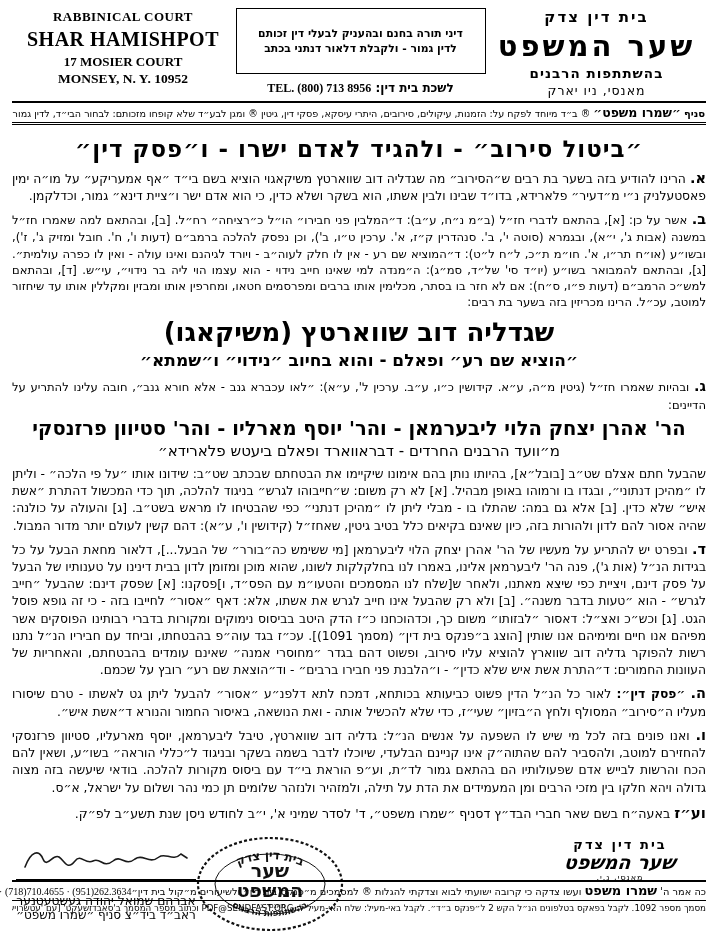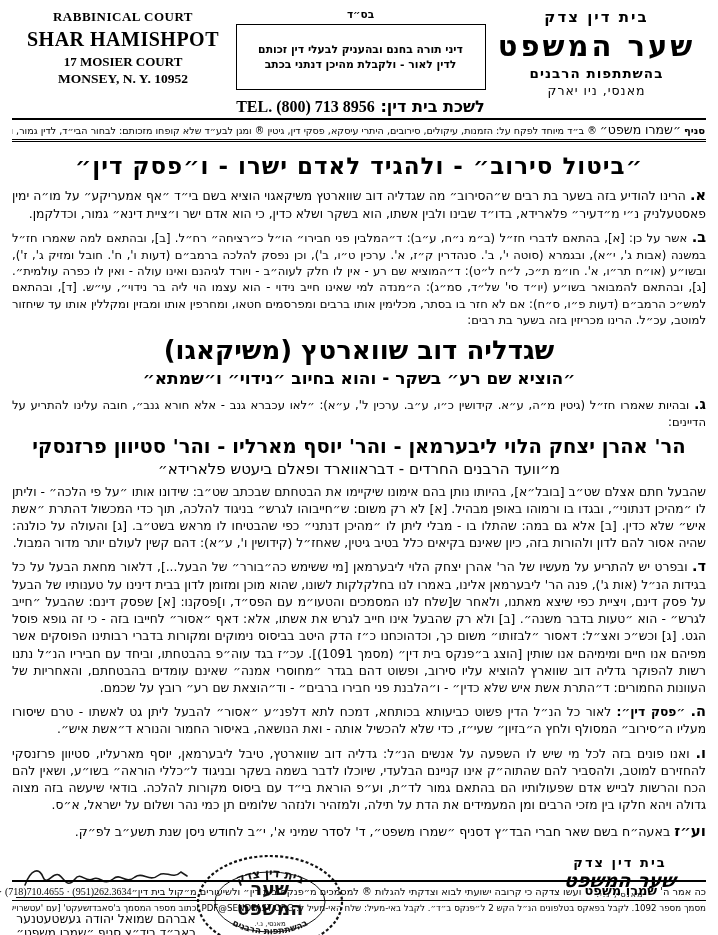--- a/index.html
+++ b/index.html
@@ -11,30 +11,30 @@
   
   .hdr{display:flex;justify-content:space-between;align-items:flex-start;padding:4px 2px 2px;}
   .hdr-heb{width:215px;text-align:center;line-height:1.25;}
   .hdr-heb .l1{font-size:15px;font-weight:bold;letter-spacing:2px;}
   .hdr-heb .l2{font-size:29px;font-weight:bold;letter-spacing:3px;margin:1px 0;}
   .hdr-heb .l3{font-size:13.5px;font-weight:bold;letter-spacing:1px;}
   .hdr-heb .l4{font-size:12.5px;letter-spacing:1px;margin-top:1px;}
   .hdr-center{width:250px;text-align:center;}
   .bsd{font-size:10.5px;font-weight:bold;margin-bottom:4px;}
   .svc-box{border:1px solid #000;padding:17px 5px;font-size:10.8px;font-weight:bold;line-height:1.4;}
-  .tel-line{font-size:16px;font-weight:bold;margin-top:7px;}
+  .tel-line{font-size:12px;font-weight:bold;margin-top:7px;}
   .tel-num{direction:ltr;unicode-bidi:embed;font-family:"Liberation Serif","DejaVu Serif",serif;}
   .hdr-eng{width:218px;text-align:center;direction:ltr;font-family:"Liberation Serif","DejaVu Serif",serif;font-weight:bold;line-height:1.35;}
   .hdr-eng .e1{font-size:13px;letter-spacing:.5px;}
   .hdr-eng .e2{font-size:20px;letter-spacing:.5px;}
   .hdr-eng .e3{font-size:13px;}
   .hdr-eng .e4{font-size:13.5px;}
   
   .banner{border-top:2.5px solid #000;border-bottom:3px double #000;padding:2px 1px;font-size:9.6px;white-space:nowrap;overflow:hidden;display:flex;justify-content:space-between;align-items:baseline;gap:3px;}
-  .banner .brand{font-weight:normal;font-size:12.5px;}
+  .banner .brand{font-weight:bold;font-size:12.5px;}
   .banner .pre{font-weight:bold;font-size:10px;}
   
   .title{text-align:center;font-size:23px;font-weight:bold;letter-spacing:1px;margin:11px 0 6px;}
   .para{font-size:12.3px;line-height:1.4;text-align:justify;margin:4px 0;}
   .para .plet{font-weight:bold;font-size:14.5px;}
   .para.cite{font-size:11.6px;}
   .lead{font-weight:bold;}
   .accused{ text-align:center;font-size:26px;font-weight:bold;margin:7px 0 1px;}
   .accusation{text-align:center;font-size:17px;font-weight:bold;margin:3px 0 6px;}
   .dayanim{text-align:center;font-size:19.5px;font-weight:bold;margin:4px 0 0;}
@@ -68,24 +68,23 @@
 <div class="page">
 
   <div class="hdr">
     <div class="hdr-heb">
       <div class="l1">בית דין צדק</div>
       <div class="l2">שער המשפט</div>
       <div class="l3">בהשתתפות הרבנים</div>
       <div class="l4">מאנסי, ניו יארק</div>
     </div>
     <div class="hdr-center">
-      <div class="bsd">בס״ד</div>
       <div class="svc-box">
         <div>דיני תורה בחנם ובהעניק לבעלי דין זכותם</div>
-        <div>לדין לאור - ולקבלת מהיכן דנתני בכתב</div>
+        <div>לדין גמור - ולקבלת דלאור דנתני בכתב</div>
       </div>
       <div class="tel-line">
         <span>לשכת בית דין:</span>
         <span class="tel-num">TEL. (800) 713 8956</span>
       </div>
     </div>
     <div class="hdr-eng">
       <div class="e1">RABBINICAL COURT</div>
       <div class="e2">SHAR HAMISHPOT</div>
       <div class="e3">17 MOSIER COURT</div>
@@ -105,21 +104,21 @@
     <span class="plet">א.</span>
     <span>הרינו להודיע בזה בשער בת רבים ש״הסירוב״ מה שגדליה דוב שווארטץ משיקאגוי הוציא בשם בי״ד ״אף אמעריקע״ על מו״ה ימין פאסטעלניק נ״י מ״דעיר״ פלארידא, בדו״ד שבינו ולבין אשתו, הוא בשקר ושלא כדין, כי הוא אדם ישר ו״ציית דינא״ גמור, וכדלקמן.</span>
   </p>
 
   <p class="para cite">
     <span class="plet">ב.</span>
     <span>אשר על כן: [א], בהתאם לדברי חז״ל (ב״מ נ״ח, ע״ב): ד״המלבין פני חבירו״ הו״ל כ״רציחה״ רח״ל. [ב], ובהתאם למה שאמרו חז״ל במשנה (אבות ג', י״א), ובגמרא (סוטה י', ב'. סנהדרין ק״ז, א'. ערכין ט״ו, ב'), וכן נפסק להלכה ברמב״ם (דעות ו', ח'. חובל ומזיק ג', ז'), ובשו״ע (או״ח תר״ו, א'. חו״מ ת״כ, ל״ח ל״ט): ד״המוציא שם רע - אין לו חלק לעוה״ב - ויורד לגיהנם ואינו עולה - ואין לו כפרה עולמית״. [ג], ובהתאם להמבואר בשו״ע (יו״ד סי' של״ד, סמ״ג): ה״מנדה למי שאינו חייב נידוי - הוא עצמו הוי ליה בר נידוי״, עי״ש. [ד], ובהתאם למש״כ הרמב״ם (דעות פ״ו, ס״ח): אם לא חזר בו בסתר, מכלימין אותו ברבים ומפרסמים חטאו, ומחרפין אותו ומבזין ומקללין אותו עד שיחזור למוטב, עכ״ל. הרינו מכריזין בזה בשער בת רבים:</span>
   </p>
 
   <div class="accused">שגדליה דוב שווארטץ (משיקאגו)</div>
-  <div class="accusation">״הוציא שם רע״ בשקר - והוא בחיוב ״נידוי״ ו״שמתא״</div>
+  <div class="accusation">״הוציא שם רע״ ופאלם - והוא בחיוב ״נידוי״ ו״שמתא״</div>
 
   <p class="para cite">
     <span class="plet">ג.</span>
     <span>ובהיות שאמרו חז״ל (גיטין מ״ה, ע״א. קידושין כ״ו, ע״ב. ערכין ל', ע״א): ״לאו עכברא גנב - אלא חורא גנב״, חובה עלינו להתריע על הדיינים:</span>
   </p>
 
   <div class="dayanim">הר' אהרן יצחק הלוי ליבערמאן - והר' יוסף מארליו - והר' סטיוון פרזנסקי</div>
   <div class="affil">מ״וועד הרבנים החרדים - דבראווארד ופאלם ביעטש פלארידא״</div>
 
   <p class="para">

